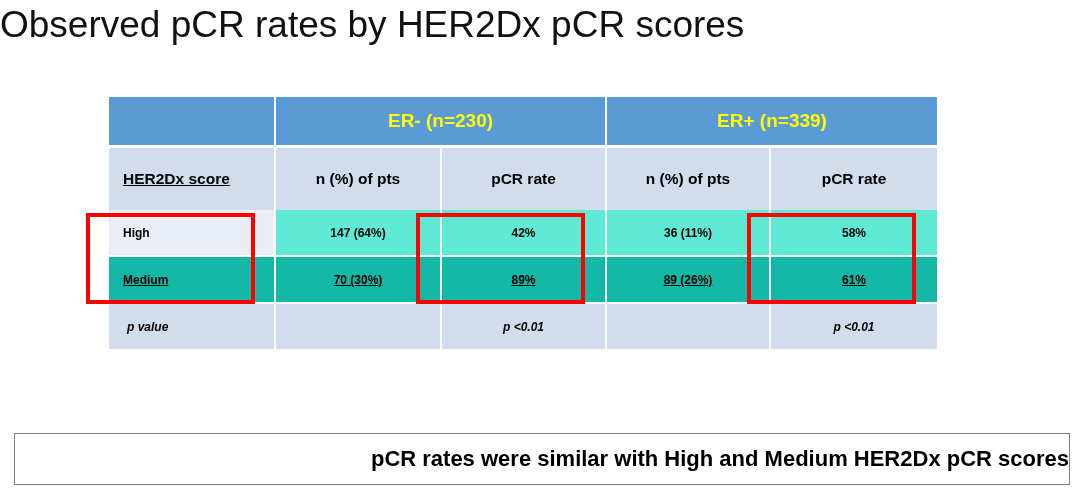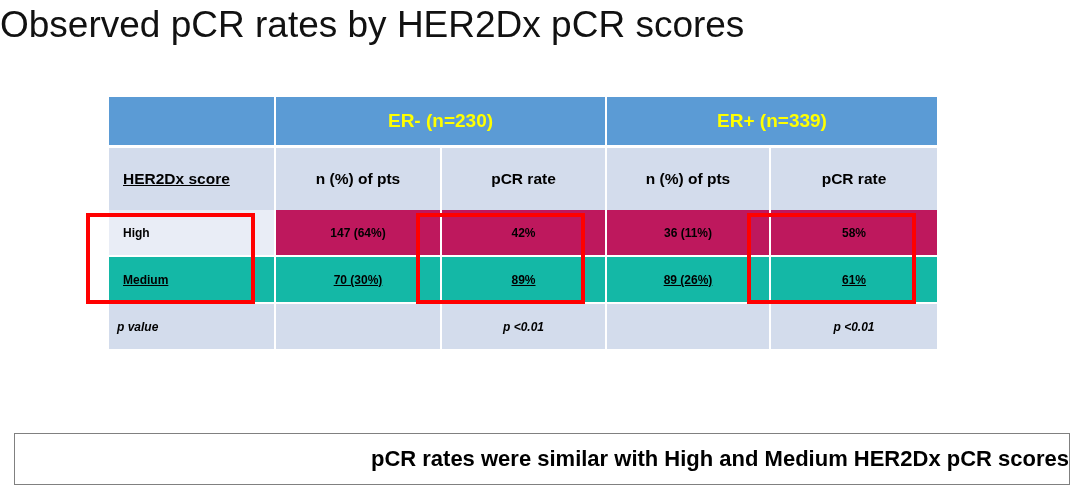--- a/index.html
+++ b/index.html
@@ -93,33 +93,33 @@
     border-right: 2px solid #ffffff;
     border-bottom: 2px solid #ffffff;
   }
   tr.data-row td.last { border-right: none; }
   tr.data-row td.label-cell {
     text-align: left;
     padding-left: 14px;
   }
   tr.row-light td { background: #e9edf6; }
   tr.row-dark  td { background: #14b8a6; text-decoration: underline; }
-  tr.row-light td.shade-dark { background: #be185d; }
+  tr.row-light td.shade-dark { background: #5eead4; }
 
   tr.pvalue-row td {
     height: 45px;
     background: #d3dcec;
     font-style: italic;
     font-weight: bold;
     border-right: 2px solid #ffffff;
   }
   tr.pvalue-row td.last { border-right: none; }
   tr.pvalue-row td.label-cell {
     text-align: left;
-    padding-left: 8px;
+    padding-left: 18px;
   }
 
   
   .hl {
     position: absolute;
     border: 4px solid #ff0000;
     box-sizing: border-box;
     pointer-events: none;
   }
   .hl-score  { left: 86px;  top: 213px; width: 169px; height: 91px; }

